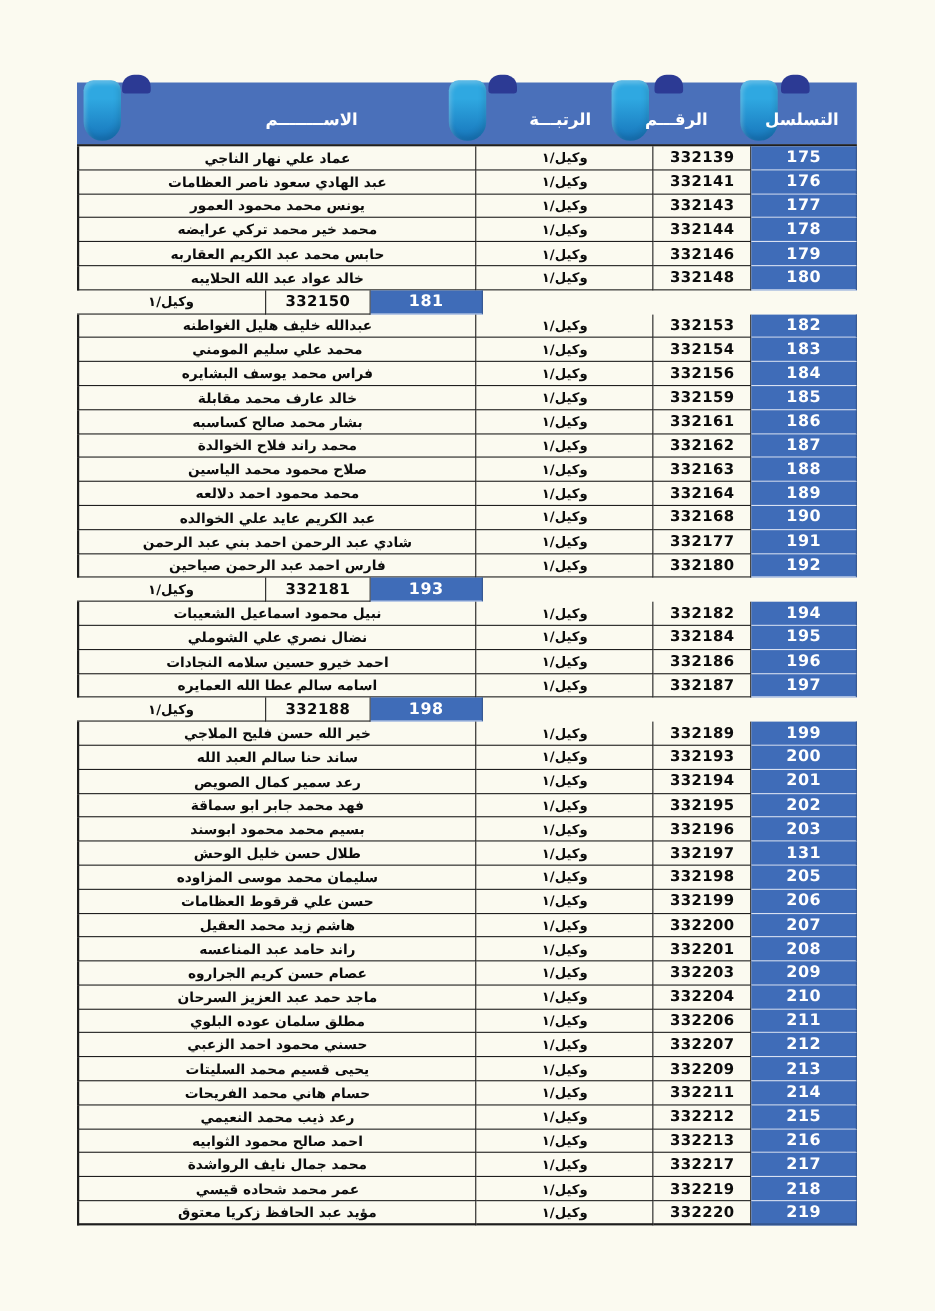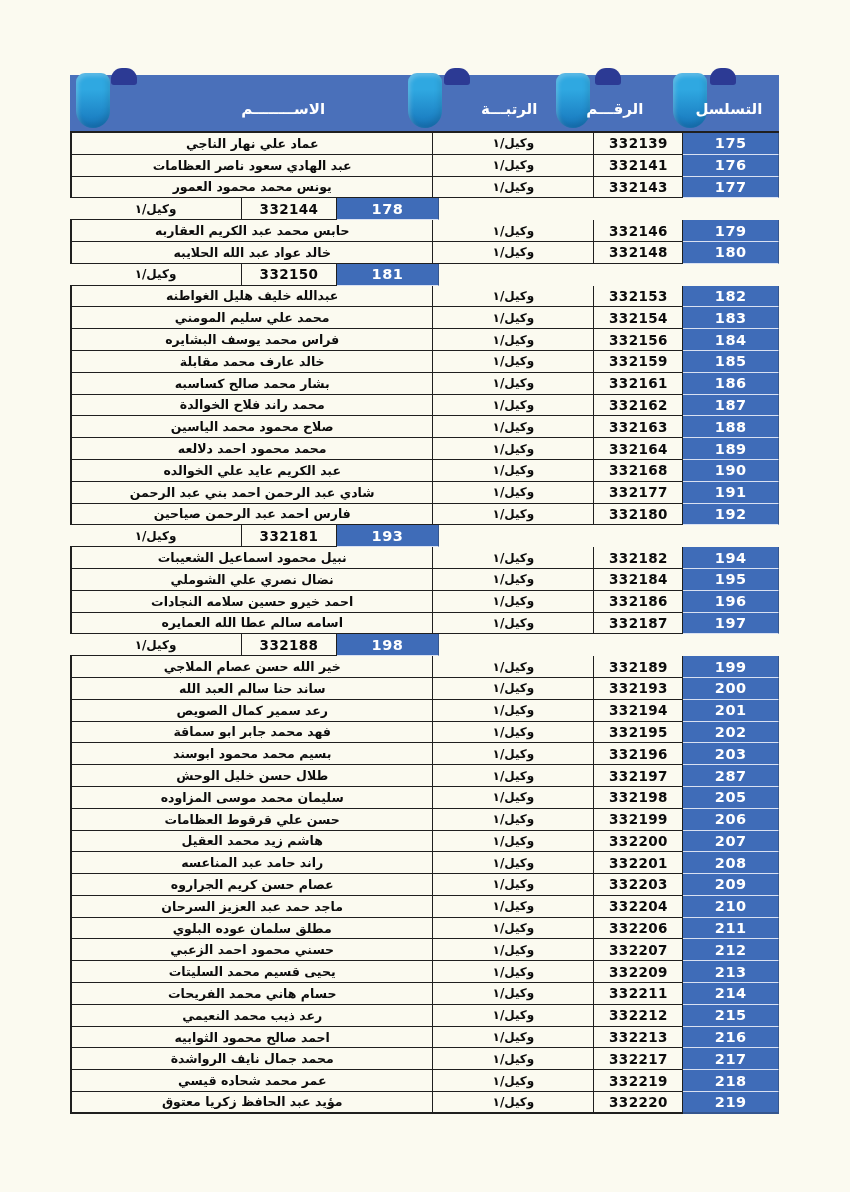--- a/index.html
+++ b/index.html
@@ -91,20 +91,21 @@
     <div class="td td-cell number">332141</div>
     <div class="td td-cell serial">176</div>
   </div>
       <div class="tr">
     <div class="td td-cell name">يونس محمد محمود العمور</div>
     <div class="td td-cell rank">وكيل/١</div>
     <div class="td td-cell number">332143</div>
     <div class="td td-cell serial">177</div>
   </div>
       <div class="tr">
+    <div class="td td-cell name">محمد خير محمد تركي عرايضه</div>
     <div class="td td-cell rank">وكيل/١</div>
     <div class="td td-cell number">332144</div>
     <div class="td td-cell serial">178</div>
   </div>
       <div class="tr">
     <div class="td td-cell name">حابس محمد عبد الكريم العقاربه</div>
     <div class="td td-cell rank">وكيل/١</div>
     <div class="td td-cell number">332146</div>
     <div class="td td-cell serial">179</div>
   </div>
@@ -213,21 +214,21 @@
     <div class="td td-cell rank">وكيل/١</div>
     <div class="td td-cell number">332187</div>
     <div class="td td-cell serial">197</div>
   </div>
       <div class="tr">
     <div class="td td-cell rank">وكيل/١</div>
     <div class="td td-cell number">332188</div>
     <div class="td td-cell serial">198</div>
   </div>
       <div class="tr">
-    <div class="td td-cell name">خير الله حسن عصام الملاجي</div>
+    <div class="td td-cell name">خير الله حسن فليح الملاجي</div>
     <div class="td td-cell rank">وكيل/١</div>
     <div class="td td-cell number">332189</div>
     <div class="td td-cell serial">199</div>
   </div>
       <div class="tr">
     <div class="td td-cell name">ساند حنا سالم العبد الله</div>
     <div class="td td-cell rank">وكيل/١</div>
     <div class="td td-cell number">332193</div>
     <div class="td td-cell serial">200</div>
   </div>
@@ -246,21 +247,21 @@
       <div class="tr">
     <div class="td td-cell name">بسيم محمد محمود ابوسند</div>
     <div class="td td-cell rank">وكيل/١</div>
     <div class="td td-cell number">332196</div>
     <div class="td td-cell serial">203</div>
   </div>
       <div class="tr">
     <div class="td td-cell name">طلال حسن خليل الوحش</div>
     <div class="td td-cell rank">وكيل/١</div>
     <div class="td td-cell number">332197</div>
-    <div class="td td-cell serial">287</div>
+    <div class="td td-cell serial">131</div>
   </div>
       <div class="tr">
     <div class="td td-cell name">سليمان محمد موسى المزاوده</div>
     <div class="td td-cell rank">وكيل/١</div>
     <div class="td td-cell number">332198</div>
     <div class="td td-cell serial">205</div>
   </div>
       <div class="tr">
     <div class="td td-cell name">حسن علي قرقوط العظامات</div>
     <div class="td td-cell rank">وكيل/١</div>

